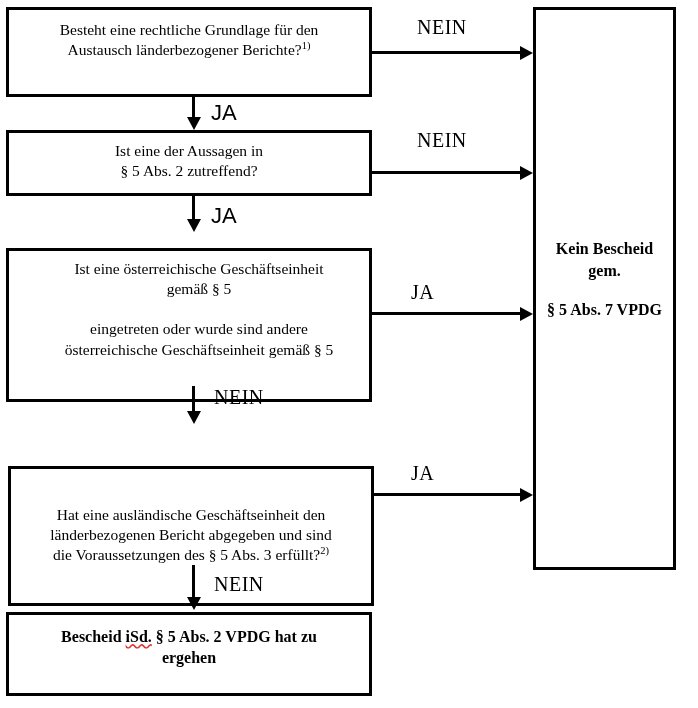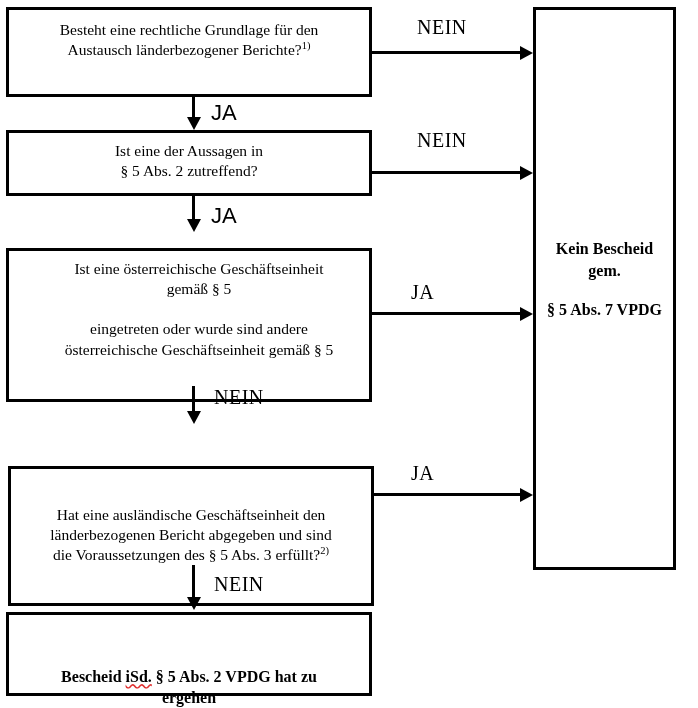--- a/index.html
+++ b/index.html
@@ -44,21 +44,21 @@
   #box-statements     { left: 6px;  top: 130px; width: 366px; height: 66px; }
   #box-statements .box-text { padding-top: 8px; }
 
   #box-austrian-unit  { left: 6px;  top: 248px; width: 366px; height: 154px; padding-left: 20px; }
   #box-austrian-unit .box-text { padding-top: 8px; }
 
   #box-foreign-unit   { left: 8px;  top: 425px; width: 366px; height: 140px; margin-top: 41px; }
   #box-foreign-unit .box-text { padding-top: 36px; }
 
   #box-decision       { left: 6px;  top: 612px; width: 366px; height: 84px; }
-  #box-decision .box-text { padding-top: 12px; font-weight: bold; font-size: 16px; margin-top: 40px; }
+  #box-decision .box-text { padding-top: 12px; font-weight: bold; font-size: 16px; }
 
   #box-no-decision    { left: 533px; top: 7px;  width: 143px; height: 563px; }
   #box-no-decision .box-text {
     padding-top: 228px;
     font-weight: bold;
     font-size: 16px;
     line-height: 1.35;
   }
   #box-no-decision .para-line { margin-top: 18px; }
 

